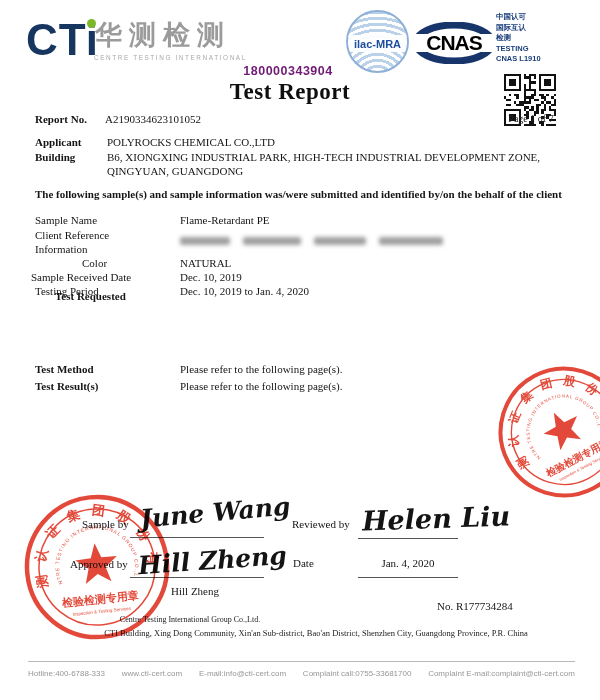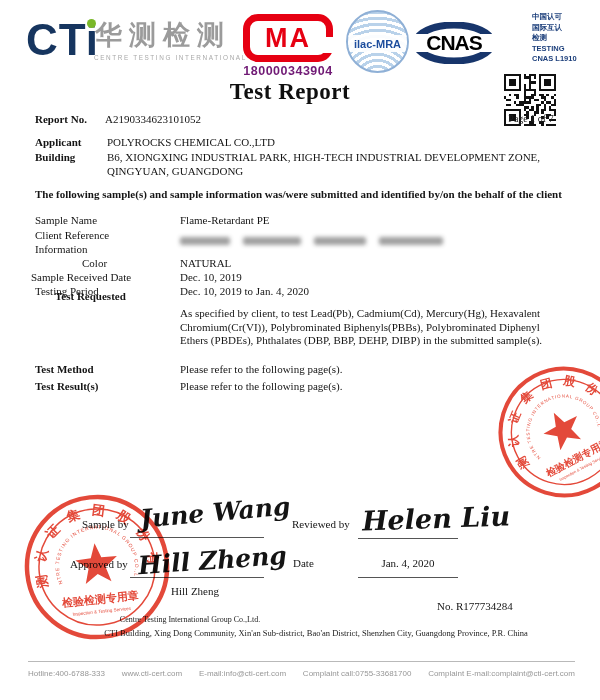--- a/index.html
+++ b/index.html
@@ -69,39 +69,35 @@
 
 <div class="page">
 
   <div class="abs" style="left:26px;top:18px;">
     <span class="cti-wordmark">CTi</span>
     <span class="cti-dot" style="left:61px;top:1px;"></span>
   </div>
   <div class="abs cti-cn" style="left:95px;top:22px;">华测检测</div>
   <div class="abs cti-sub" style="left:94px;top:54px;">CENTRE TESTING INTERNATIONAL</div>
 
-  <div class="abs cma-badge" style="left:243px;top:14px;">
-    <span class="cma-ma">MA</span>
-    <span class="cma-notch"></span>
-  </div>
   <div class="abs cma-number" style="left:238px;top:64px;width:100px;">180000343904</div>
 
   <div class="abs ilac-circle" style="left:346px;top:10px;">
     <div class="ilac-band">
       <span class="ilac-label">ilac-MRA</span>
     </div>
   </div>
 
   <svg class="abs" style="left:413px;top:22px;" width="82" height="42" viewBox="0 0 82 42">
     <ellipse cx="41" cy="21" rx="38" ry="18" fill="none" stroke="#17356b" stroke-width="7"></ellipse>
     <rect x="0" y="12" width="82" height="18" fill="#ffffff"></rect>
     <text x="41" y="28" text-anchor="middle" class="cnas-label">CNAS</text>
   </svg>
 
-  <div class="abs accred" style="left:532px;top:12px;">
+  <div class="abs accred" style="left:496px;top:12px;">
     <div>中国认可</div>
     <div>国际互认</div>
     <div>检测</div>
     <div>TESTING</div>
     <div>CNAS L1910</div>
   </div>
 
   <div class="abs" style="left:504px;top:74px;width:52px;height:52px;"><svg width="52" height="52" viewBox="0 0 21 21" shape-rendering="crispEdges" fill="#111">
         <rect x="0" y="0" width="1" height="1"></rect>
         <rect x="1" y="0" width="1" height="1"></rect>
@@ -347,21 +343,20 @@
   <div class="abs lbl-r" style="left:35px;top:257px;padding-left:47px;">Color</div>
   <div class="abs val" style="left:180px;top:257px;">NATURAL</div>
 
   <div class="abs lbl-r" style="left:31px;top:271px;">Sample Received Date</div>
   <div class="abs val" style="left:180px;top:271px;">Dec. 10, 2019</div>
 
   <div class="abs lbl-r" style="left:35px;top:285px;">Testing Period</div>
   <div class="abs val" style="left:180px;top:285px;">Dec. 10, 2019 to Jan. 4, 2020</div>
 
   <div class="abs lbl" style="left:35px;top:290px;margin-left:20px;">Test Requested</div>
-  <div class="abs para" style="left:180px;top:307px;width:372px;">As specified by client, to test Lead(Pb), Cadmium(Cd), Mercury(Hg), Hexavalent Chromium(Cr(VI)), Polybrominated Biphenyls(PBBs), Polybrominated Diphenyl Ethers (PBDEs), Phthalates (DBP, BBP, DEHP, DIBP) in the submitted sample(s).</div>
 
   <div class="abs lbl" style="left:35px;top:363px;">Test Method</div>
   <div class="abs val" style="left:180px;top:363px;">Please refer to the following page(s).</div>
 
   <div class="abs lbl" style="left:35px;top:380px;">Test Result(s)</div>
   <div class="abs val" style="left:180px;top:380px;">Please refer to the following page(s).</div>
 
   <div class="abs lbl-r" style="left:82px;top:518px;">Sample by</div>
   <div class="abs sig" style="left:140px;top:498px;font-size:25px;transform:rotate(-5deg);">June Wang</div>
   <div class="sigline" style="left:130px;top:537px;width:134px;"></div>

